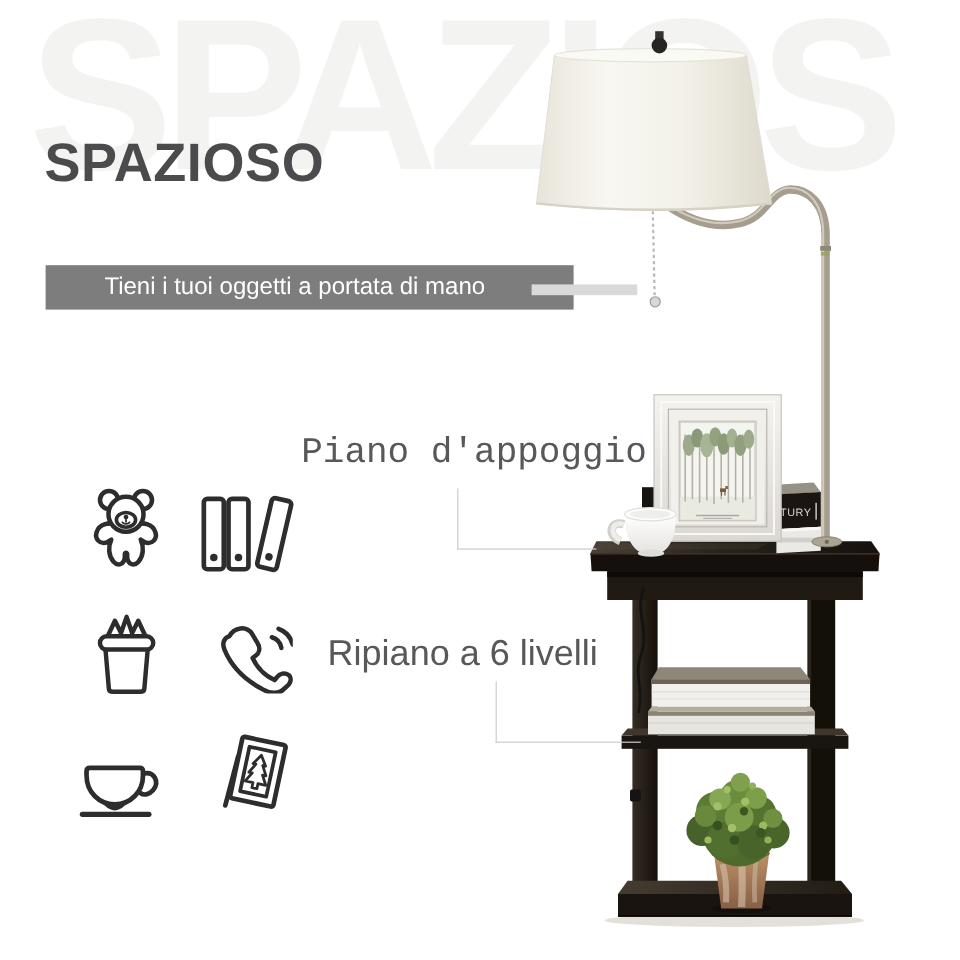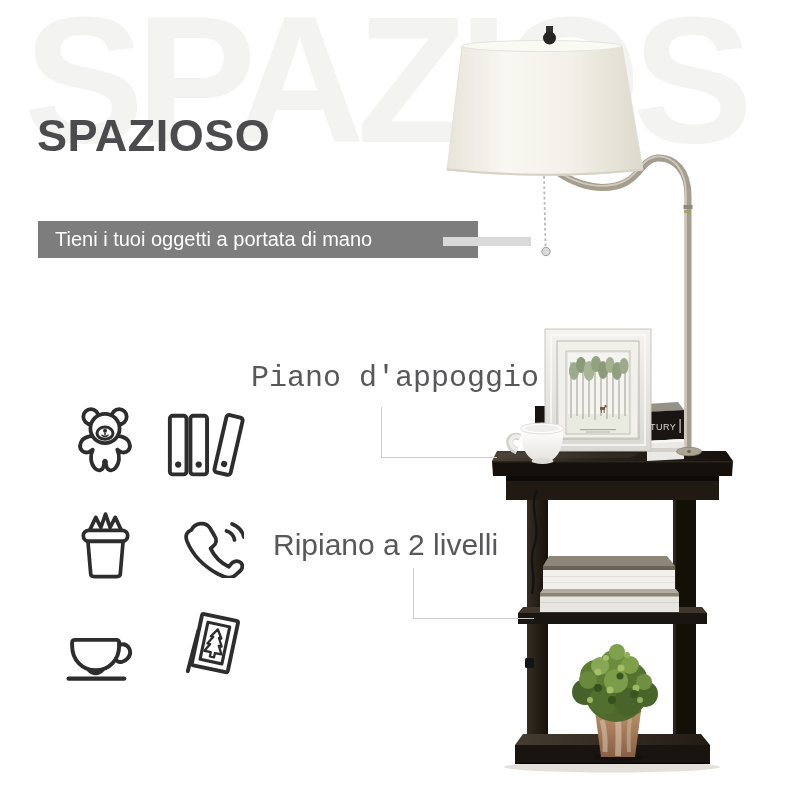--- a/index.html
+++ b/index.html
@@ -7,21 +7,21 @@
         font-family:"Liberation Sans", sans-serif;}
   .abs{position:absolute;}
   #watermark{left:24px;top:-10px;font-size:180px;font-weight:bold;letter-spacing:-8px;
              color:#f3f3f1;line-height:1;white-space:nowrap;z-index:0;}
   #photo-svg{left:0;top:0;z-index:1;}
   .layer2{z-index:2;}
   #main-title{left:37px;top:113px;font-size:45px;font-weight:bold;color:#4b4b4d;
               letter-spacing:0.5px;line-height:1;}
   #banner{left:38px;top:221px;width:440px;height:37px;background:#7d7d7d;
           display:flex;align-items:center;}
-  #banner span{color:#ffffff;font-size:20px;padding-left:17px;white-space:nowrap;}
+  #banner span{color:#ffffff;font-size:20px;padding-left:17px;white-space:nowrap;margin-left:32px;}
   #pointer-bar{left:443px;top:237px;width:88px;height:9px;background:#d9d9d9;}
   .callout-label{font-size:30px;color:#58585a;line-height:1.1;white-space:nowrap;}
   #label-surface{left:251px;top:362px;font-family:Liberation Mono, monospace;}
   #label-shelves{left:273px;top:528px;}
   .connector{border-left:1px solid #cccccc;border-bottom:1px solid #cccccc;}
   #conn-surface{left:381px;top:407px;width:115px;height:50px;}
   #conn-shelves{left:413px;top:568px;width:120px;height:50px;}
   .icon{stroke:#2d2d2d;fill:none;stroke-linecap:round;stroke-linejoin:round;}
   .icon .fw{fill:#ffffff;}
   .icon .fd{fill:#2d2d2d;stroke:none;}
@@ -229,21 +229,21 @@
   <div id="main-title" class="abs layer2">SPAZIOSO</div>
 
   <div id="banner" class="abs layer2">
     <span>Tieni i tuoi oggetti a portata di mano</span>
   </div>
   <div id="pointer-bar" class="abs layer2"></div>
 
   <div id="label-surface" class="abs layer2 callout-label">Piano d'appoggio</div>
   <div id="conn-surface" class="abs layer2 connector"></div>
 
-  <div id="label-shelves" class="abs layer2 callout-label">Ripiano a 2 livelli</div>
+  <div id="label-shelves" class="abs layer2 callout-label">Ripiano a 6 livelli</div>
   <div id="conn-shelves" class="abs layer2 connector"></div>
 
   <svg class="abs layer2 icon" style="left:72px;top:404px;" width="66" height="81" viewBox="0 0 70 86" stroke-width="4">
     <path class="fw" d="M27,36 C21,32 11,35 9,42 C7,48 12,53 18,51 L22,48.5 C19,55 19.5,63 24,68 C28,72.5 33.5,70.5 34,63.5 L34,61 C34.5,59.8 35.5,59.8 36,61 L36,63.5 C36.5,70.5 42,72.5 46,68 C50.5,63 51,55 48,48.5 L52,51 C58,53 63,48 61,42 C59,35 49,32 43,36 C38.5,33.5 31.5,33.5 27,36 Z"></path>
     <circle class="fw" cx="20" cy="13.5" r="8"></circle>
     <circle class="fw" cx="50" cy="13.5" r="8"></circle>
     <circle class="fw" cx="35" cy="26" r="15.5"></circle>
     <ellipse class="fw" cx="35" cy="31" rx="8.5" ry="6.5" stroke-width="3.2"></ellipse>
     <circle class="fd" cx="35" cy="28.5" r="2.1"></circle>
     <path d="M35,30.8 L35,32.6 M31.8,33.2 Q35,36 38.2,33.2" stroke-width="1.6"></path>

